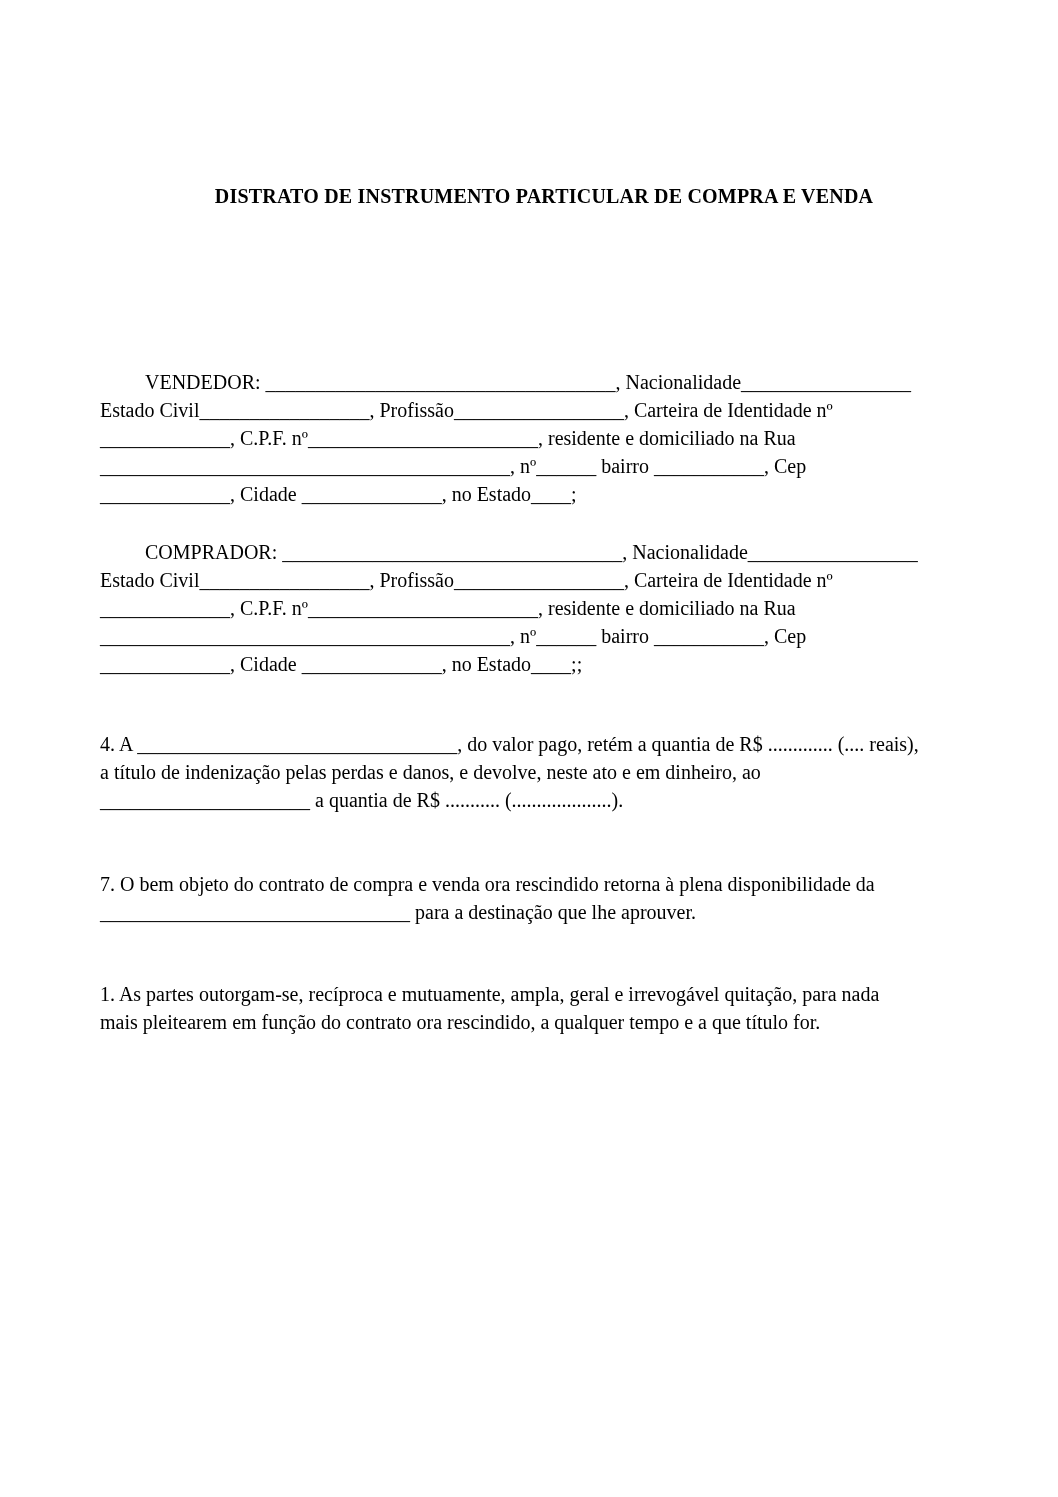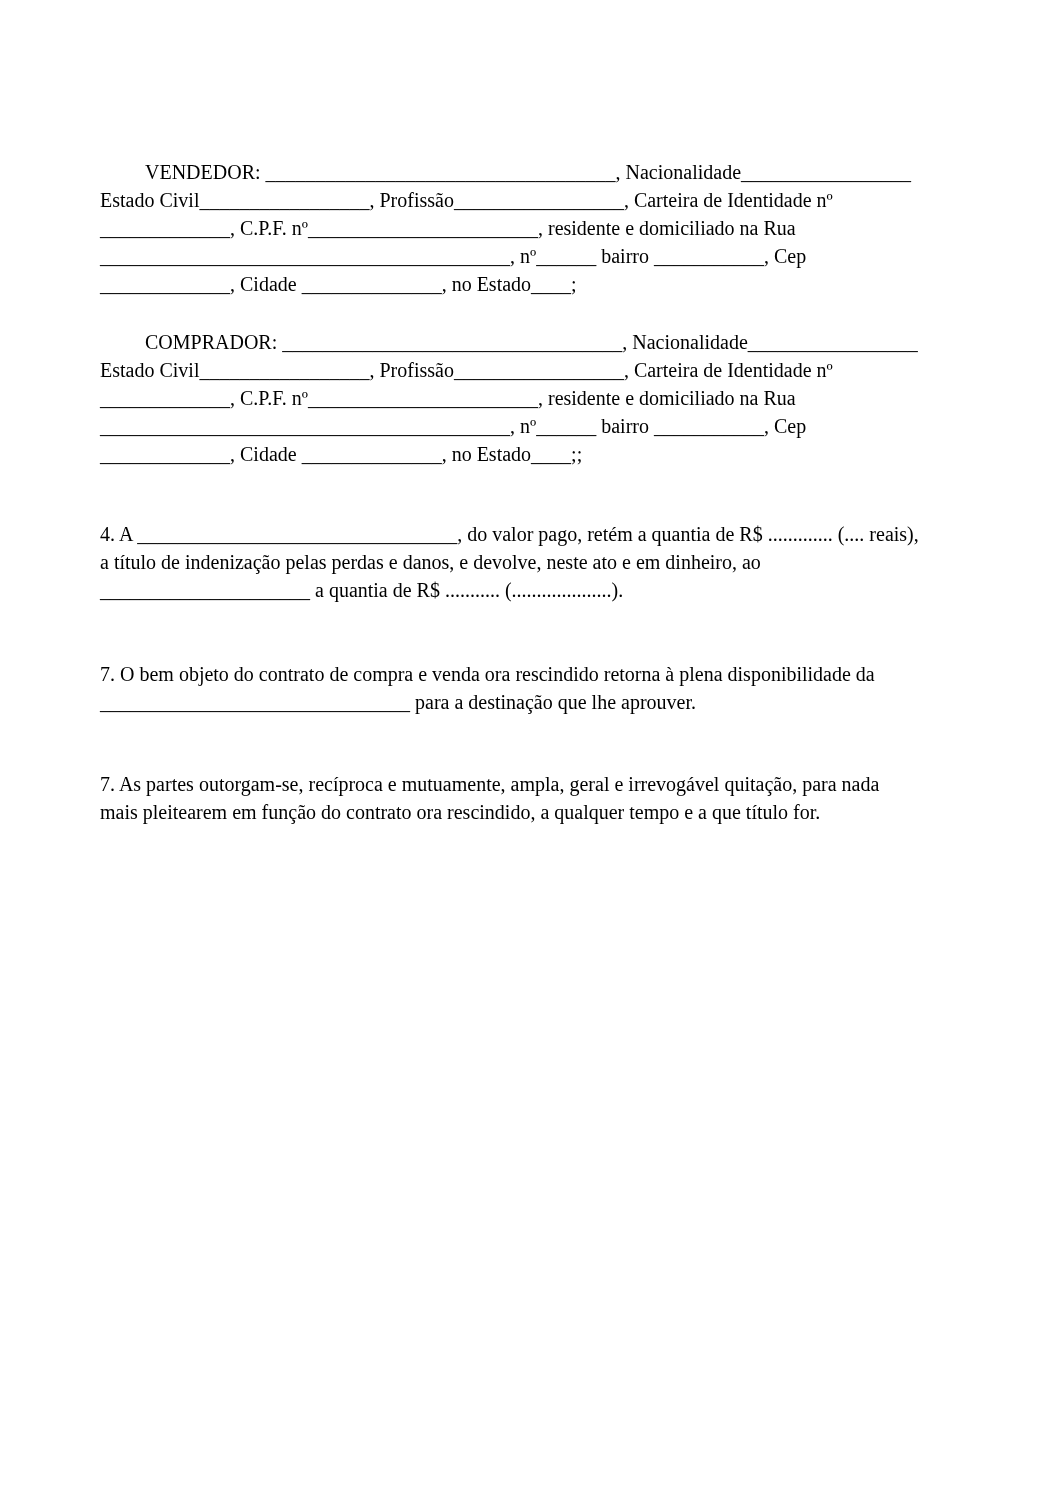--- a/index.html
+++ b/index.html
@@ -48,20 +48,21 @@
   .mt-c3        { margin-top: 14px; }
   .mt-c4        { margin-top: 52px; }
   .mt-c5        { margin-top: 56px; }
   .mt-c6        { margin-top: 54px; }
 </style>
 </head>
 <body>
 
 <div class="page">
 
+  <div class="doc-title">DISTRATO DE INSTRUMENTO PARTICULAR DE COMPRA E VENDA</div>
 
   <div class="para party mt-vendedor">VENDEDOR: ___________________________________, Nacionalidade_________________
 Estado Civil_________________, Profissão_________________, Carteira de Identidade nº
 _____________, C.P.F. nº_______________________, residente e domiciliado na Rua
 _________________________________________, nº______ bairro ___________, Cep
 _____________, Cidade ______________, no Estado____;</div>
 
   <div class="para party mt-comprador">COMPRADOR: __________________________________, Nacionalidade_________________
 Estado Civil_________________, Profissão_________________, Carteira de Identidade nº
 _____________, C.P.F. nº_______________________, residente e domiciliado na Rua
@@ -71,16 +72,16 @@
 
 
 
   <div class="para mt-c4">4. A ________________________________, do valor pago, retém a quantia de R$ ............. (.... reais),
 a título de indenização pelas perdas e danos, e devolve, neste ato e em dinheiro, ao
 _____________________ a quantia de R$ ........... (....................).</div>
 
   <div class="para mt-c5">7. O bem objeto do contrato de compra e venda ora rescindido retorna à plena disponibilidade da
 _______________________________ para a destinação que lhe aprouver.</div>
 
-  <div class="para mt-c6">7. As partes outorgam-se, recíproca e mutuamente, ampla, geral e irrevogável quitação, para nada
+  <div class="para mt-c6">1. As partes outorgam-se, recíproca e mutuamente, ampla, geral e irrevogável quitação, para nada
 mais pleitearem em função do contrato ora rescindido, a qualquer tempo e a que título for.</div>
 
 </div>
 
 </body></html>

